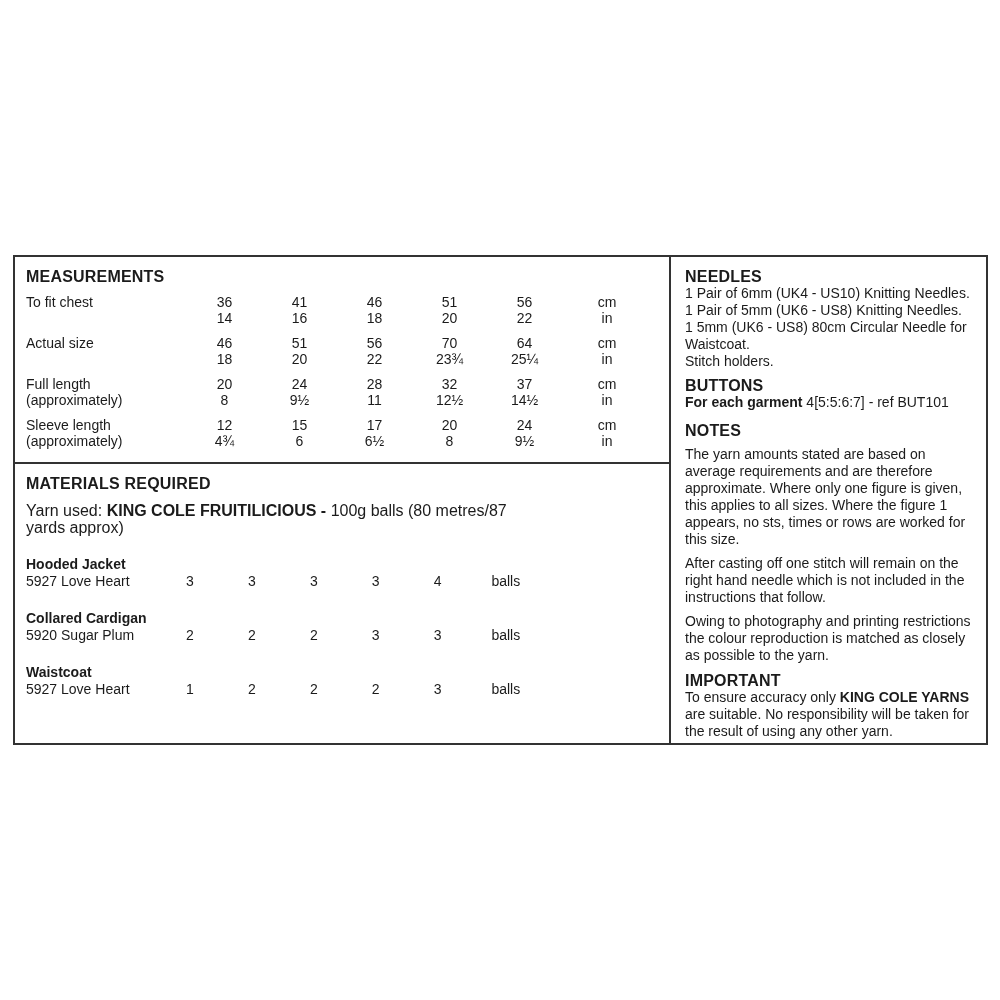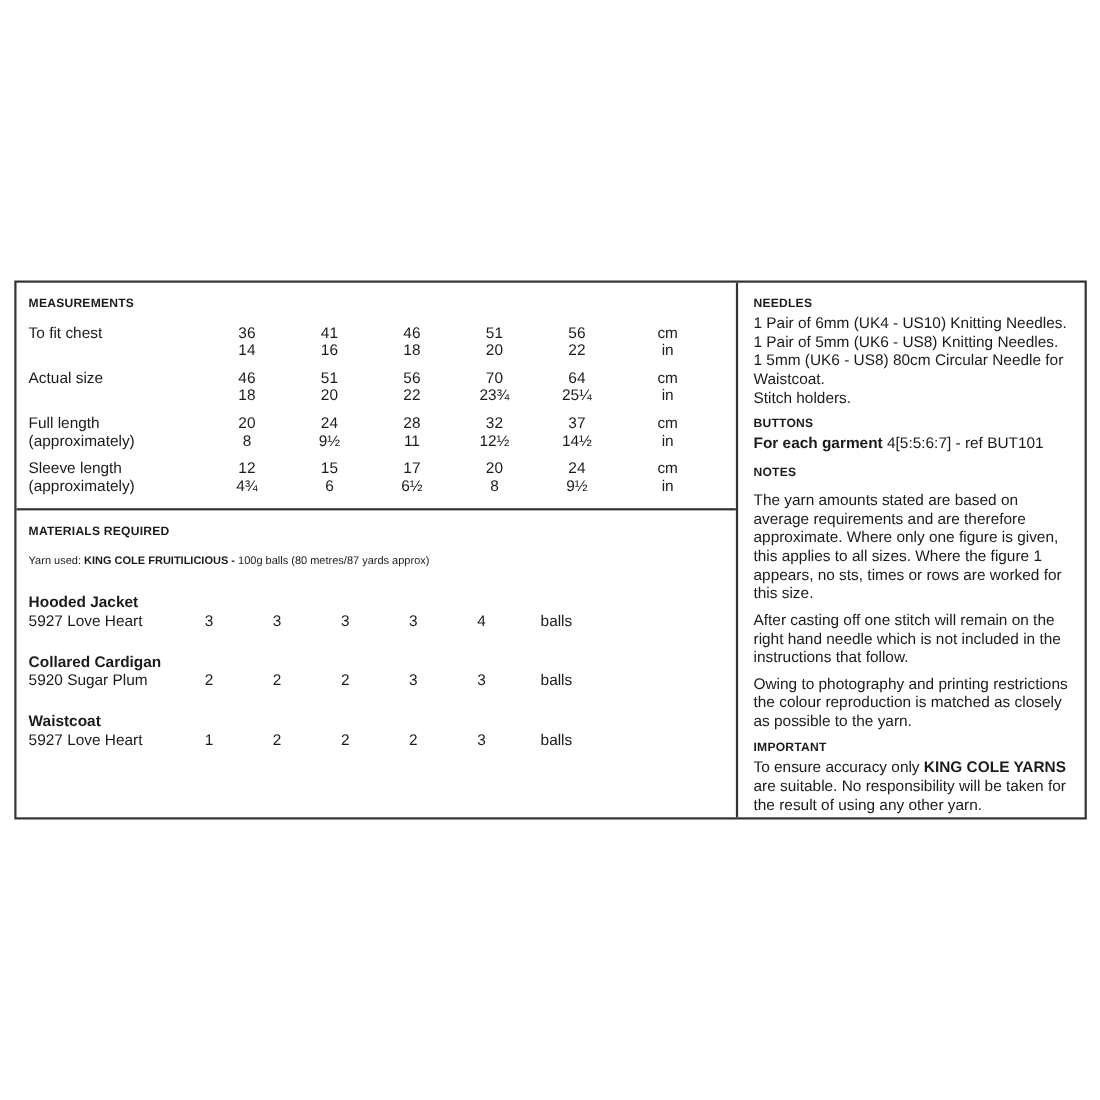--- a/index.html
+++ b/index.html
@@ -4,27 +4,27 @@
 <style>
   * { margin:0; padding:0; box-sizing:border-box; }
   html,body { width:1000px; height:1000px; background:#ffffff; }
   body { font-family:"Liberation Sans", sans-serif; color:#1b1b1b; position:relative; }
   .box { position:absolute; left:13px; top:255px; width:975px; height:490px; border:2px solid #333333; background:#fff; }
   .vdiv { position:absolute; left:654px; top:0; bottom:0; width:2px; background:#333333; }
   .hdiv { position:absolute; left:0; top:205px; width:654px; height:2px; background:#333333; }
   .panel-measurements { position:absolute; left:0; top:0; width:654px; height:205px; padding:11px 0 0 11px; }
   .panel-materials { position:absolute; left:0; top:207px; width:528px; bottom:0; padding:11px 0 0 11px; }
   .panel-right { position:absolute; left:656px; top:0; right:0; bottom:0; padding:11px 9px 0 14px; }
-  .hd { font-size:11px; line-height:17px; font-weight:bold; letter-spacing:0.2px; }
+  .hd { font-size:16px; line-height:17px; font-weight:bold; letter-spacing:0.2px; }
   .mtable { margin-top:9px; font-size:14px; }
   .mrow { display:flex; line-height:16px; margin-bottom:9px; }
   .mrow .lbl { width:161px; text-align:left; }
   .mrow .num { width:75px; text-align:center; }
   .mrow .unit { width:90px; text-align:center; }
-  .yarnline { margin-top:10px; font-size:10px; line-height:17px; }
+  .yarnline { margin-top:10px; font-size:16px; line-height:17px; }
   .gblock { margin-top:20px; font-size:14px; line-height:17px; }
   .gname { font-weight:bold; }
   .grow { display:flex; }
   .grow .lbl { width:161px; }
   .grow .num { width:75px; text-align:center; }
   .grow .unit { width:90px; text-align:center; }
   .rtxt { font-size:14px; line-height:17px; }
   .sec-buttons { margin-top:7px; }
   .sec-notes { margin-top:11px; }
   .sec-important { margin-top:8px; }

